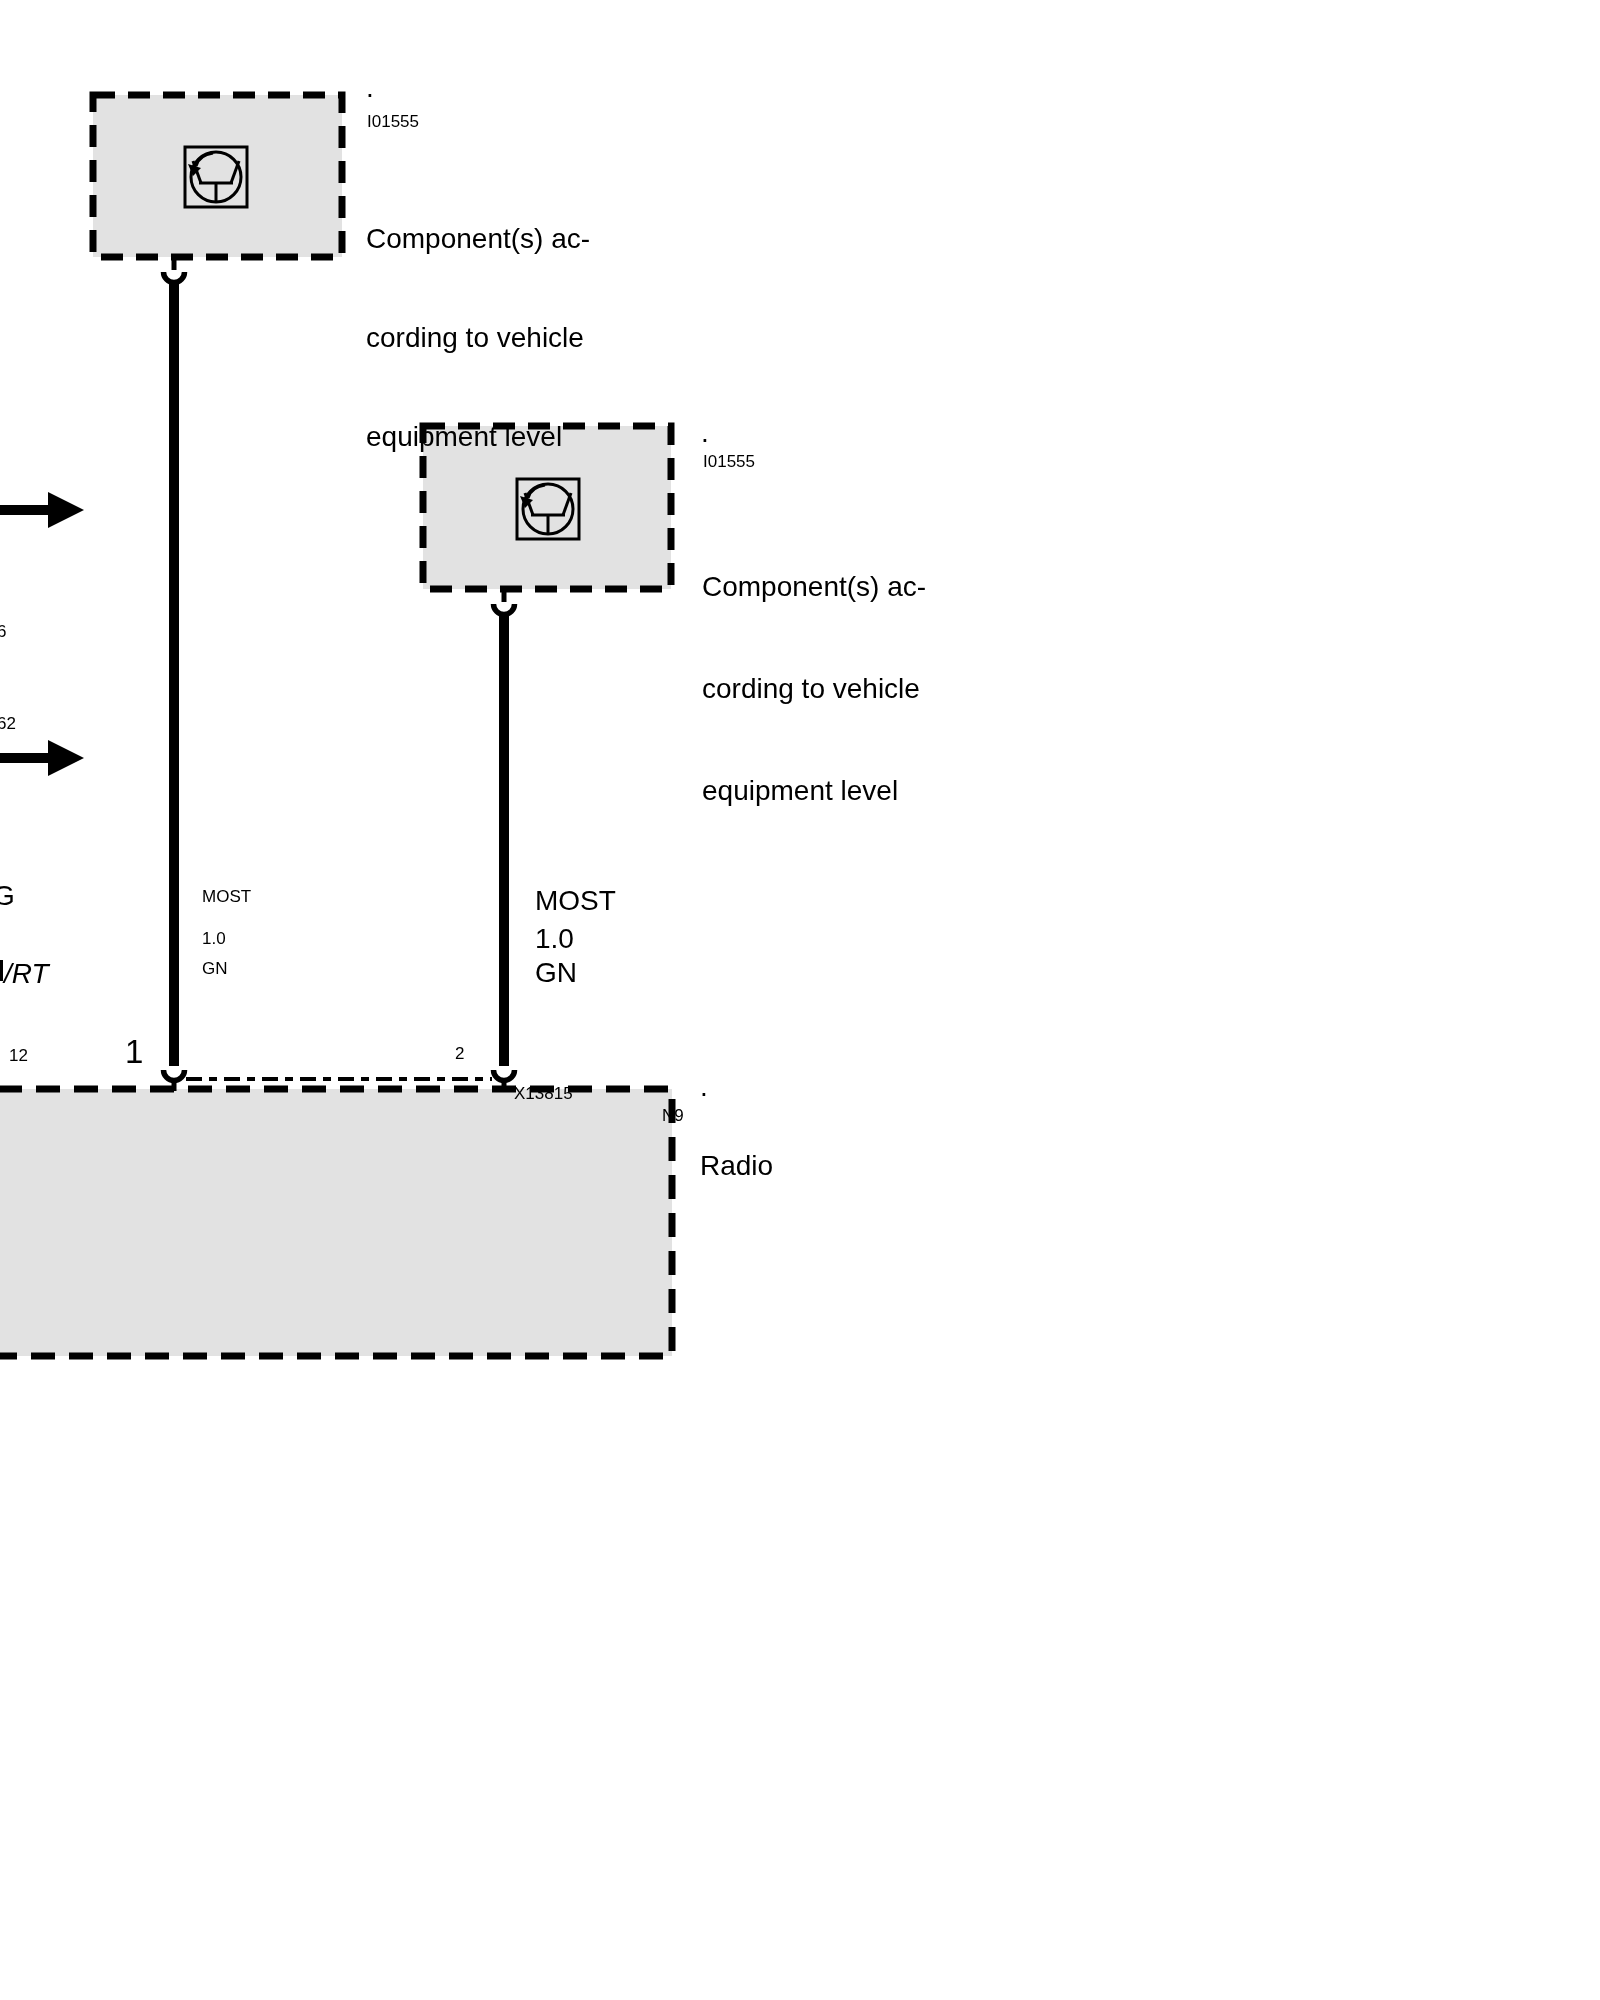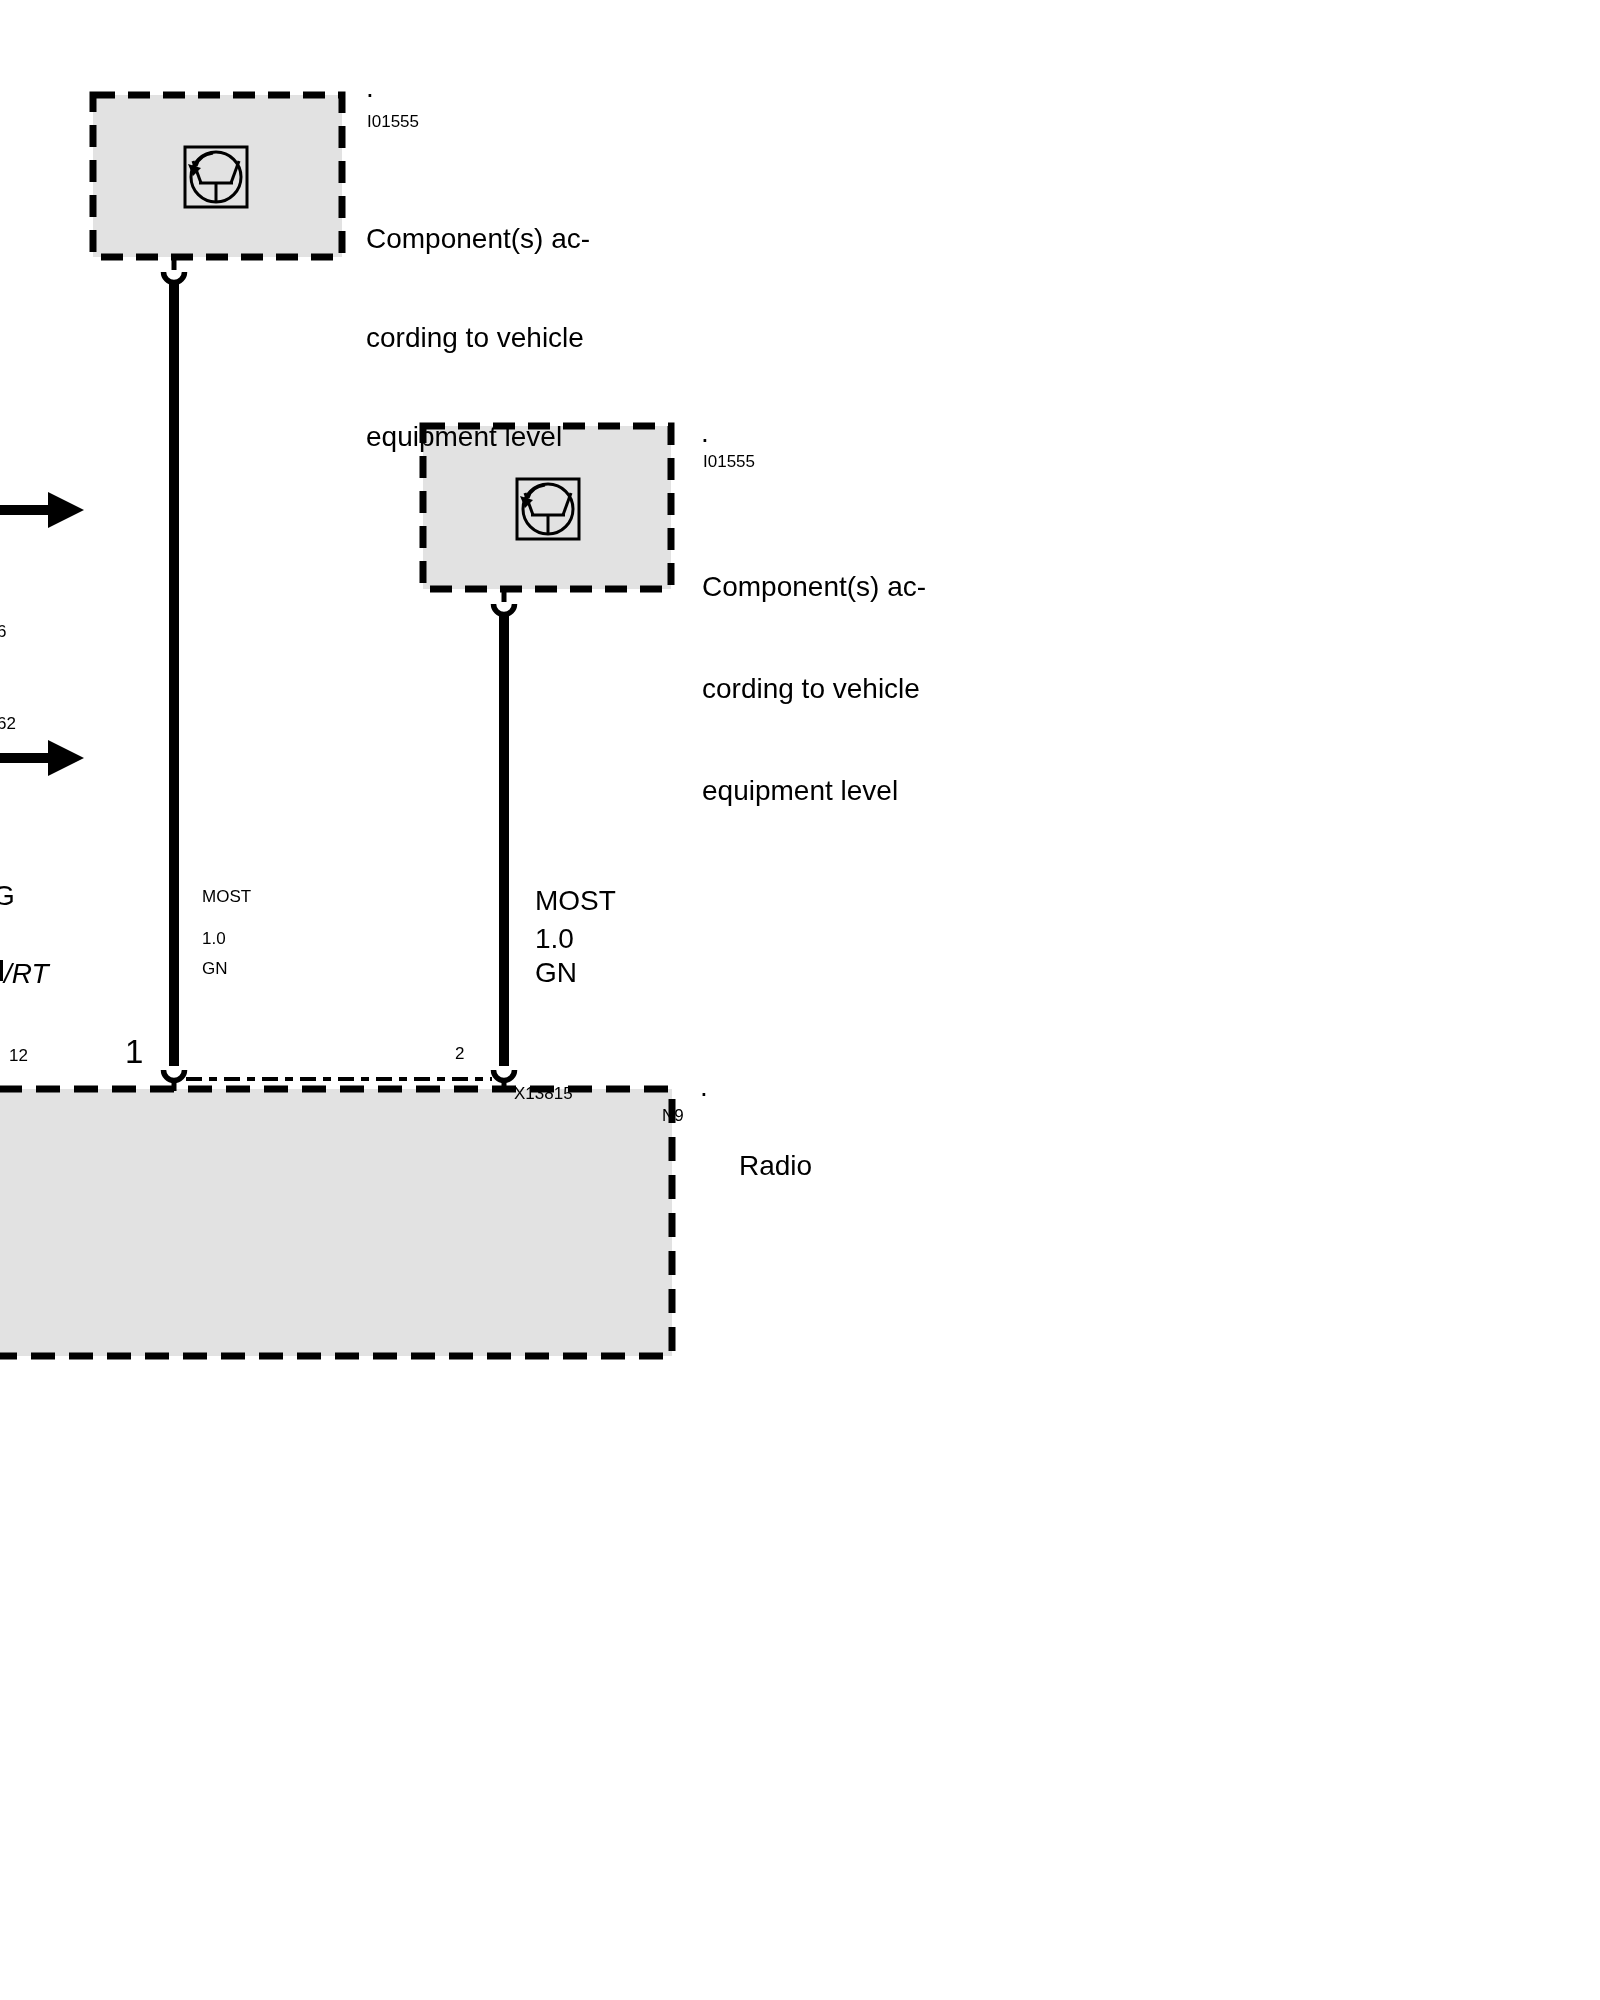--- a/index.html
+++ b/index.html
@@ -93,21 +93,21 @@
 <div class="t dot" style="left:701px;top:419px;">.</div>
 <div class="t small" style="left:703px;top:452px;">I01555</div>
 <div class="t desc2" style="left:702px;top:502px;">
   <div>Component(s) ac-</div>
   <div>cording to vehicle</div>
   <div>equipment level</div>
 </div>
 
 <div class="t dot" style="left:700px;top:1073px;">.</div>
 <div class="t small" style="left:662px;top:1106px;">N9</div>
-<div class="t big" style="left:700px;top:1152px;margin-left:39px;">Radio</div>
+<div class="t big" style="left:700px;top:1152px;">Radio</div>
 
 <div class="t small" style="left:202px;top:887px;">MOST</div>
 <div class="t small" style="left:202px;top:929px;">1.0</div>
 <div class="t small" style="left:202px;top:959px;">GN</div>
 <div class="t pinbig" style="left:125px;top:1035px;">1</div>
 
 <div class="t big" style="left:535px;top:887px;">MOST</div>
 <div class="t big" style="left:535px;top:925px;">1.0</div>
 <div class="t big" style="left:535px;top:959px;">GN</div>
 <div class="t small" style="left:455px;top:1044px;">2</div>

